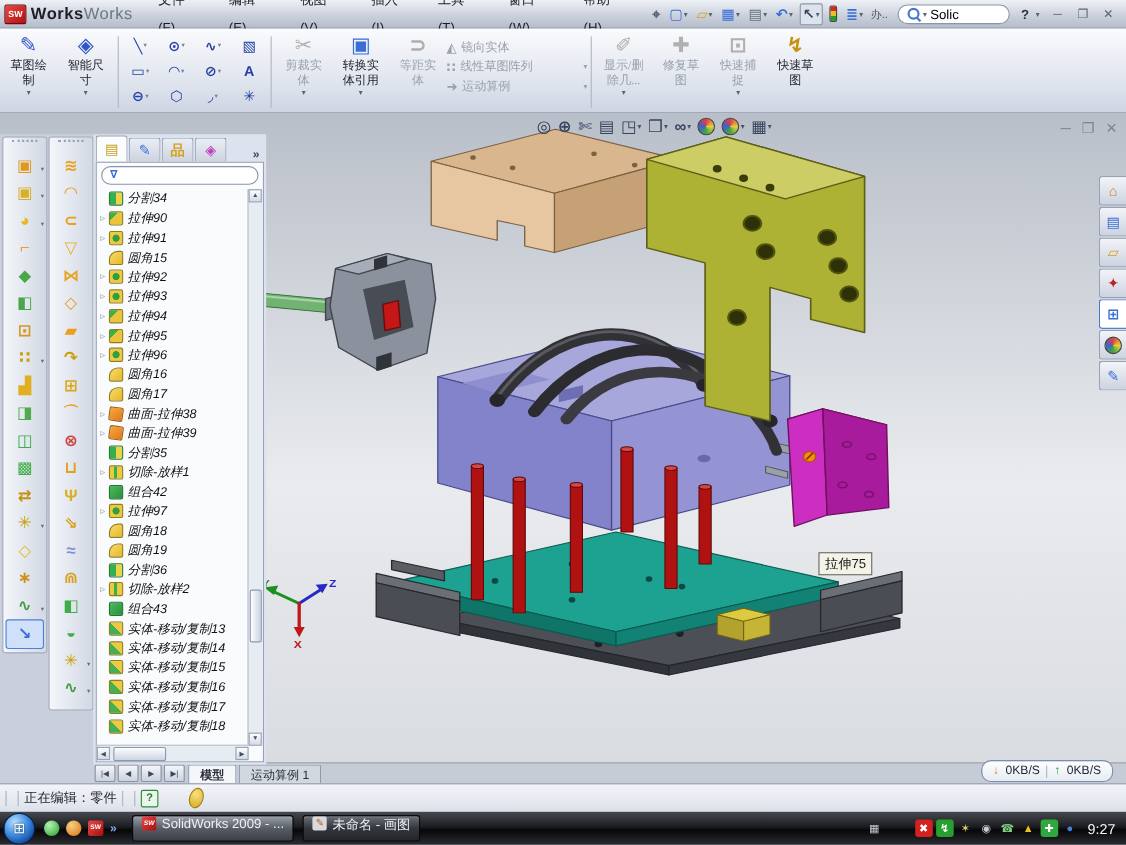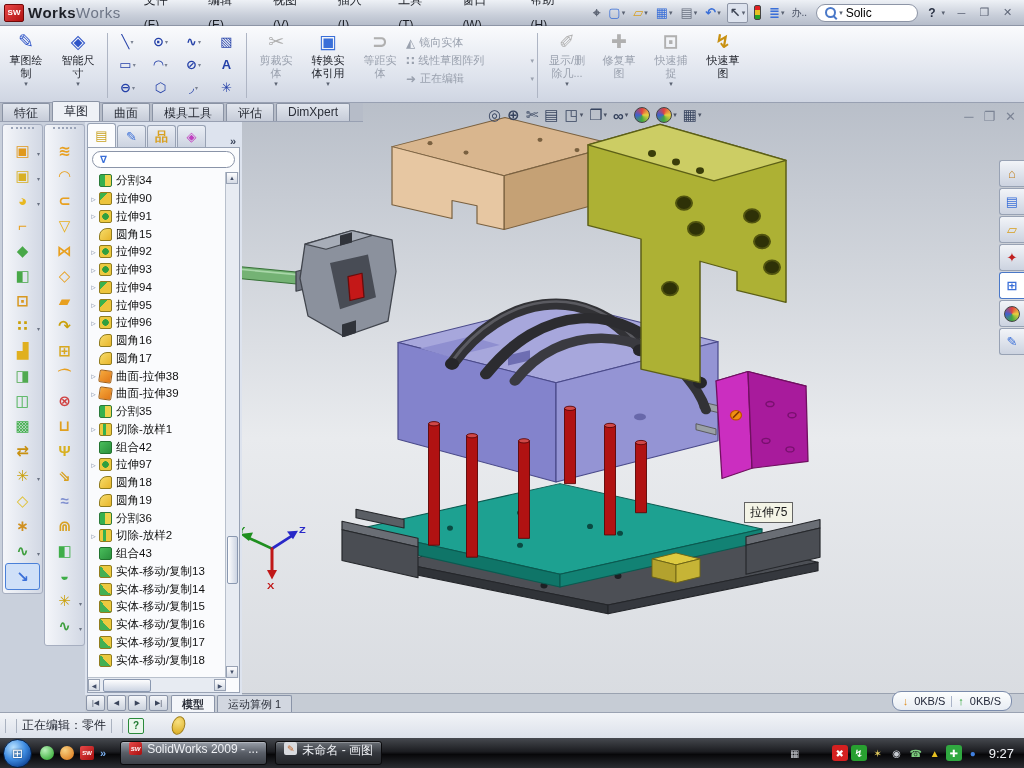--- a/index.html
+++ b/index.html
@@ -38,21 +38,21 @@
   .wc{width:17px;height:15px;display:flex;align-items:center;justify-content:center;
     color:#5f6778;font-size:11px;border-radius:2px;}
   
   #cmdbar{position:absolute;left:0;top:26px;width:1024px;height:77px;
     background:linear-gradient(#fafbfd,#dde2ec 70%,#cfd5e2);
     border-bottom:1px solid #98a0b2;box-sizing:border-box;display:flex;align-items:flex-start;padding-top:3px;}
   .cmdbtn{width:50px;display:flex;flex-direction:column;align-items:center;gap:1px;padding:2px 1px;}
   .cmdbtn .g{font-size:19px;line-height:22px;}
   .cmdbtn .lbl{font-size:11px;line-height:1.15;text-align:center;color:#23262e;white-space:pre-wrap;}
   .cmdbtn .caret{font-size:7px;color:#5a6272;}
-  .cmdbtn.disabled .lbl{color:#9aa1ae;}
+  .cmdbtn.disabled .lbl{color:#9aa1ae;font-family:Liberation Serif, serif;}
   .cmdbtn.disabled .g{color:#aab0bb !important;filter:grayscale(1);}
   .vsep{width:1px;align-self:stretch;background:#aeb5c4;margin:4px 3px;}
   #sketchgrid{display:grid;grid-template-columns:repeat(4,33px);grid-auto-rows:23px;margin-top:1px;}
   .sg{display:flex;align-items:center;justify-content:center;gap:1px;color:#2440a8;font-size:13px;}
   .sg .caret{font-size:6px;color:#7a8292;}
   #stackcol{display:flex;flex-direction:column;gap:3px;margin-top:6px;width:128px;}
   .stk{display:flex;align-items:center;gap:4px;}
   .stk .g{font-size:12px;}
   .stk .lbl{font-size:11px;color:#9aa1ae;flex:1;white-space:nowrap;}
   .stk .caret{font-size:7px;color:#9aa1ae;}
@@ -132,21 +132,21 @@
   .ticon{width:13px;height:13px;flex:0 0 13px;border:1px solid #917c1e;border-radius:2px;
     background:#ecc83c;margin-right:4px;box-sizing:border-box;}
   .t-split{background:linear-gradient(90deg,#35b04f 48%,#ecd34c 48%);border-color:#2c7a3a;}
   .t-ext{background:radial-gradient(circle,#2f9f3f 0 3px,#ecc93f 3.5px);}
   .t-extb{background:linear-gradient(135deg,#39b24d 35%,#ecc43c 35%);}
   .t-fil{border-radius:8px 2px 2px 2px;background:linear-gradient(135deg,#f6dc6a,#e8b62c);}
   .t-surf{background:linear-gradient(135deg,#f6a93c,#e07818);border-color:#a05c10;transform:rotate(8deg);}
   .t-cut{background:linear-gradient(90deg,#ecc93f 30%,#35b04f 30% 55%,#ecc93f 55%);}
   .t-comb{background:linear-gradient(135deg,#49bd5b,#2a8f3c);border-color:#22732f;}
   .t-move{background:linear-gradient(45deg,#43b053 50%,#ecc93f 50%);}
-  .tlabel{font-size:11.5px;color:#111;}
+  .tlabel{font-size:11.5px;color:#111;font-style:italic;}
   #vscroll{position:absolute;right:0;top:24px;bottom:14px;width:13px;background:#e7ebf2;
     border-left:1px solid #b8c0cc;}
   #hscroll{position:absolute;left:0;right:13px;bottom:0;height:14px;background:#e7ebf2;
     border-top:1px solid #b8c0cc;display:flex;align-items:center;}
   .sbtn{width:12px;height:12px;background:linear-gradient(#fdfdfe,#d4dae4);border:1px solid #98a2b4;
     color:#44506a;font-size:6px;display:flex;align-items:center;justify-content:center;box-sizing:border-box;}
   #vthumb{position:absolute;left:0;right:0;top:72%;height:46px;margin:0 1px;
     background:linear-gradient(90deg,#fdfdfe,#ccd4e2);border:1px solid #8a98b0;border-radius:2px;}
   #vscroll .sbtn{position:absolute;left:0;}
   #vscroll .up{top:0;} #vscroll .dn{bottom:0;}
@@ -375,21 +375,21 @@
           <span class="lbl">镜向实体</span>
 
         </span>
         <span class="stk">
           <b class="g" style="color: rgb(154, 161, 174);">∷</b>
           <span class="lbl">线性草图阵列</span>
           <s class="caret" style="text-decoration:none">▾</s>
         </span>
         <span class="stk">
           <b class="g" style="color: rgb(154, 161, 174);">➜</b>
-          <span class="lbl">正在编辑</span>
+          <span class="lbl">运动算例</span>
           <s class="caret" style="text-decoration:none">▾</s>
         </span>
       </span>
     <i class="vsep"></i>
     <span style="display:flex">
 
     <span class="cmdbtn disabled">
           <b class="g" style="color: rgb(138, 146, 162);">✐</b>
           <span class="lbl">显示/删
 除几...</span>
@@ -665,29 +665,20 @@
 
       <div id="netmeter">
         <span class="dn">↓</span>
         <span>0KB/S</span>
         <span class="div"></span>
         <span class="up">↑</span>
         <span>0KB/S</span>
       </div>
     </div>
 
-    <div id="tabstrip">
-
-    <span class="rtab">特征</span>
-        <span class="rtab active">草图</span>
-        <span class="rtab">曲面</span>
-        <span class="rtab">模具工具</span>
-        <span class="rtab">评估</span>
-        <span class="rtab">DimXpert</span>
-      </div>
 
     <div id="leftgutter">
       <div class="vstrip" id="strip1">
         <div class="grip"></div>
         <span>
           
         <span class="vicon">
               <b class="g" style="color: rgb(224, 152, 28);">▣</b>
               <s class="caret" style="text-decoration:none">▾</s>
             </span><span class="vicon">

